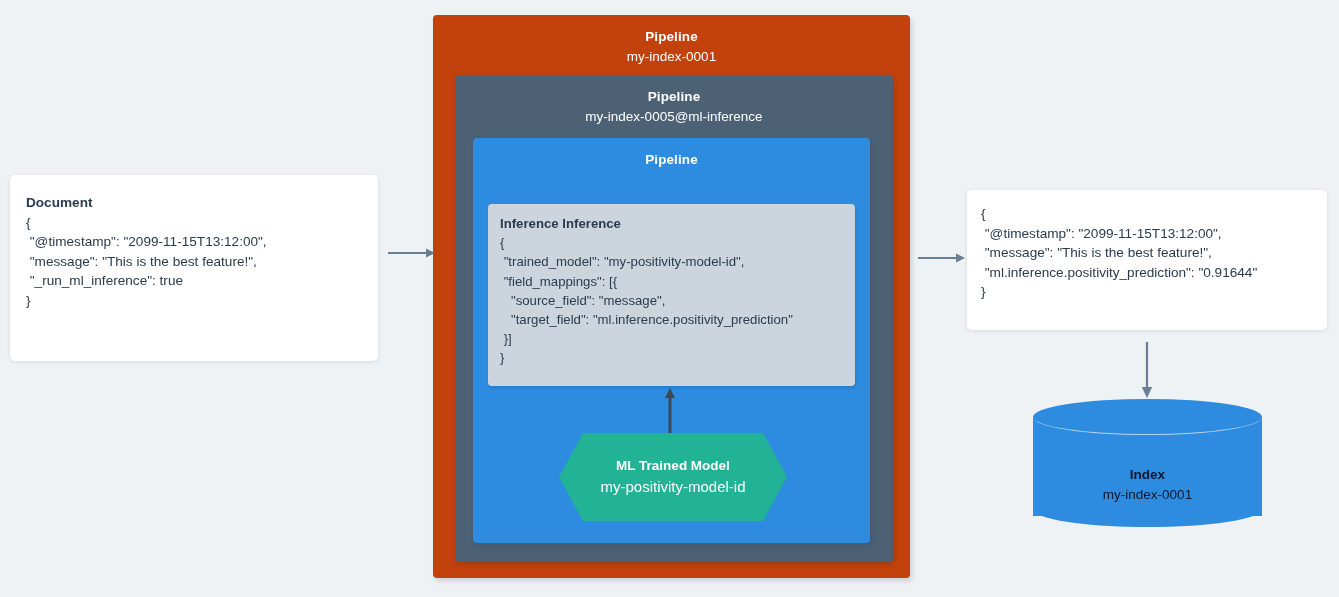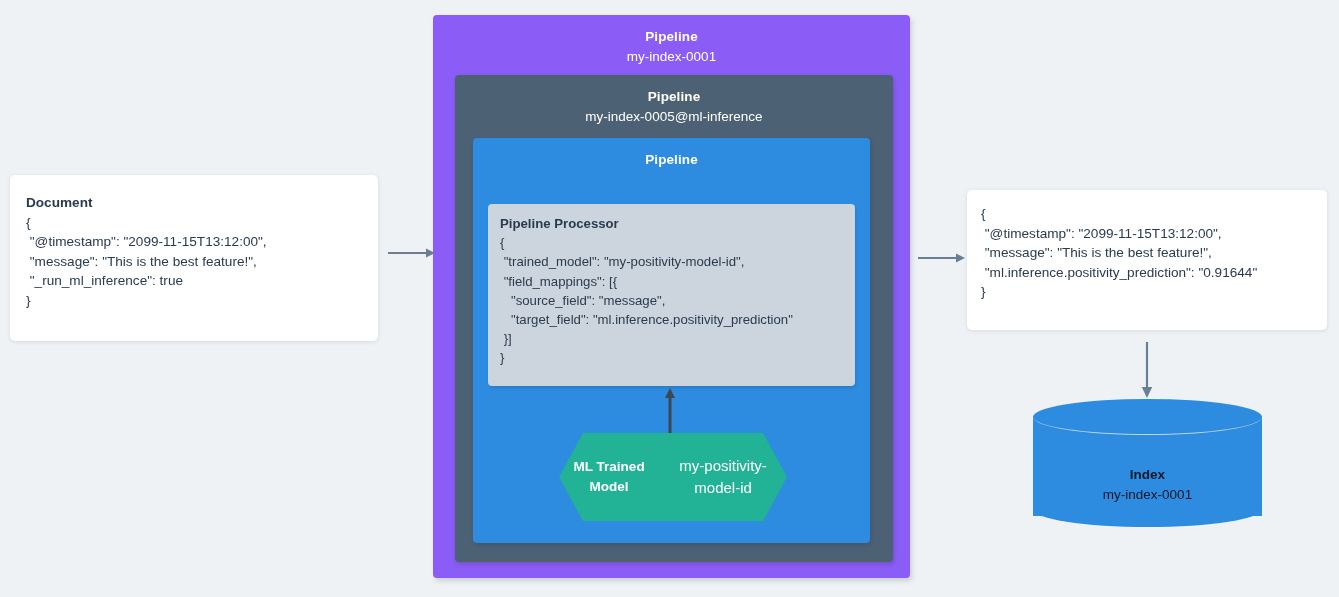--- a/index.html
+++ b/index.html
@@ -22,21 +22,21 @@
     width: 1339px;
     height: 597px;
     background: #eff2f5;
   }
 
   
   .pipe-outer {
     position: absolute;
     left: 433px; top: 15px;
     width: 477px; height: 563px;
-    background: #8b5cf6;
+    background: #c2410c;
     border-radius: 4px;
     box-shadow: 2px 3px 5px rgba(40,55,70,0.18);
   }
   .pipe-mid {
     position: absolute;
     left: 22px; top: 60px;
     width: 438px; height: 487px;
     background: #4d6175;
     border-radius: 4px;
     box-shadow: 1px 2px 4px rgba(30,40,55,0.22);
@@ -81,41 +81,41 @@
   }
 
   
   .doc-card {
     position: absolute;
     background: #ffffff;
     border-radius: 5px;
     box-shadow: 0 1px 4px rgba(40,60,85,0.13);
     box-sizing: border-box;
   }
-  .doc-card.left  { left: 10px;  top: 175px; width: 368px; height: 166px; padding: 18px 0 0 16px; }
+  .doc-card.left  { left: 10px;  top: 175px; width: 368px; height: 186px; padding: 18px 0 0 16px; }
   .doc-card.right { left: 967px; top: 190px; width: 360px; height: 140px; padding: 14px 0 0 14px; }
 
   .code-line {
     color: #2a3b4d;
     font-size: 13.6px;
     line-height: 19.6px;
     white-space: pre;
   }
   .code-line.bold { font-weight: bold; }
   .proc-card .code-line { font-size: 13.2px; line-height: 19.2px; }
 
   
   .hexagon {
     position: absolute;
     left: 559px; top: 433px;
     width: 228px; height: 88px;
     background: #22b295;
     clip-path: polygon(10.5% 0%, 89.5% 0%, 100% 50%, 89.5% 100%, 10.5% 100%, 0% 50%);
     display: flex;
-    flex-direction: row;
+    flex-direction: column;
     align-items: center;
     justify-content: center;
     color: #ffffff;
     text-align: center;
   }
   .hexagon .ttl { font-weight: bold; font-size: 13.5px; line-height: 1.5; }
   .hexagon .sub { font-size: 15px; line-height: 1.5; }
 
   
   .cylinder {
@@ -192,21 +192,21 @@
         <span class="ttl">Pipeline</span>
         <span class="sub">my-index-0005@ml-inference</span>
       </div>
 
       <div class="pipe-inner">
         <div class="pipe-head">
           <span class="ttl">Pipeline</span>
         </div>
 
         <div class="proc-card">
-          <div class="code-line bold">Pipeline Processor</div>
+          <div class="code-line bold">Inference Inference</div>
           <div class="code-line">{</div>
           <div class="code-line"> "trained_model": "my-positivity-model-id",</div>
           <div class="code-line"> "field_mappings": [{</div>
           <div class="code-line">   "source_field": "message",</div>
           <div class="code-line">   "target_field": "ml.inference.positivity_prediction"</div>
           <div class="code-line"> }]</div>
           <div class="code-line">}</div>
         </div>
       </div>
     </div>

